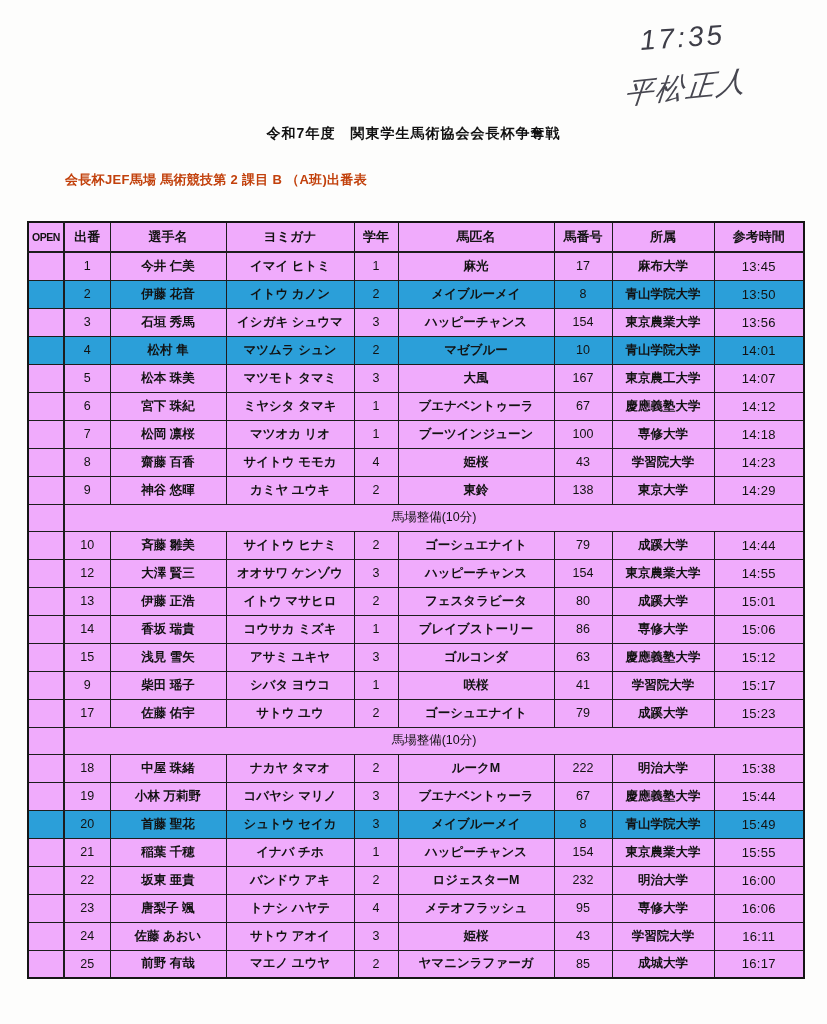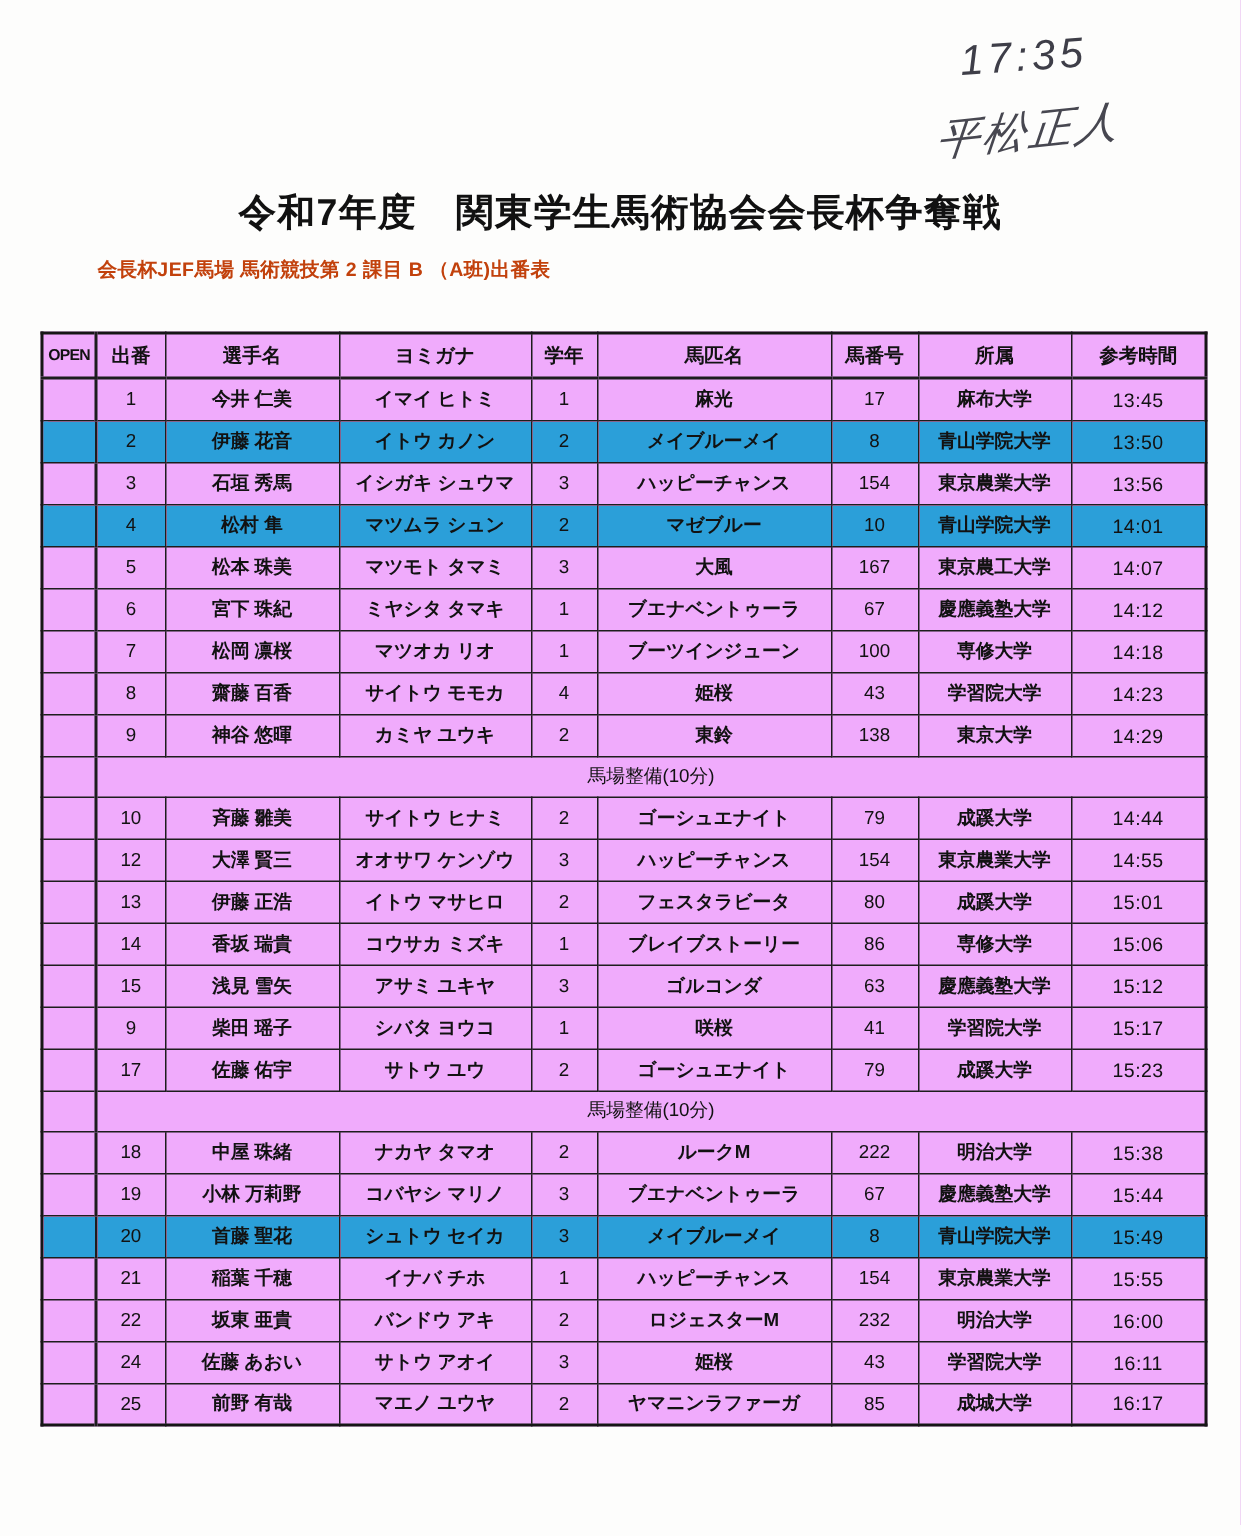--- a/index.html
+++ b/index.html
@@ -18,21 +18,21 @@
     font-size:28px; font-style:italic; letter-spacing:3px;
     color:#2e2e39; transform:rotate(-4deg); opacity:.92;
   }
   .hw-sign {
     position:absolute; top:68px; left:624px;
     font-size:29px; font-style:italic; letter-spacing:2px;
     color:#2e2e39; transform:rotate(-6deg) skewX(-12deg); opacity:.88;
   }
   .title {
     position:absolute; top:125px; left:0; width:100%;
-    text-align:center; font-size:25px; font-weight:bold; letter-spacing:1px;
+    text-align:center; font-size:14px; font-weight:bold; letter-spacing:1px;
     color:#111;
   }
   .subtitle {
     position:absolute; top:171px; left:55px;
     font-size:13px; font-weight:bold; color:#c2410c; letter-spacing:.3px;margin-left:10px;
   }
   table.startlist {
     position:absolute; top:221px; left:27px; width:776px;
     border-collapse:collapse; table-layout:fixed;
     border:2.5px solid #161616;
@@ -339,20 +339,31 @@
           <td data-name="cell-name">坂東 亜貴</td>
           <td data-name="cell-kana">バンドウ アキ</td>
           <td data-name="cell-grade">2</td>
           <td data-name="cell-horse">ロジェスターM</td>
           <td data-name="cell-horse_no">232</td>
           <td data-name="cell-affiliation">明治大学</td>
           <td data-name="cell-time">16:00</td>
         </tr>
         <tr data-name="table-row">
           <td data-name="cell-open"></td>
+          <td data-name="cell-no">23</td>
+          <td data-name="cell-name">唐梨子 颯</td>
+          <td data-name="cell-kana">トナシ ハヤテ</td>
+          <td data-name="cell-grade">4</td>
+          <td data-name="cell-horse">メテオフラッシュ</td>
+          <td data-name="cell-horse_no">95</td>
+          <td data-name="cell-affiliation">専修大学</td>
+          <td data-name="cell-time">16:06</td>
+        </tr>
+        <tr data-name="table-row">
+          <td data-name="cell-open"></td>
           <td data-name="cell-no">24</td>
           <td data-name="cell-name">佐藤 あおい</td>
           <td data-name="cell-kana">サトウ アオイ</td>
           <td data-name="cell-grade">3</td>
           <td data-name="cell-horse">姫桜</td>
           <td data-name="cell-horse_no">43</td>
           <td data-name="cell-affiliation">学習院大学</td>
           <td data-name="cell-time">16:11</td>
         </tr>
         <tr data-name="table-row">

